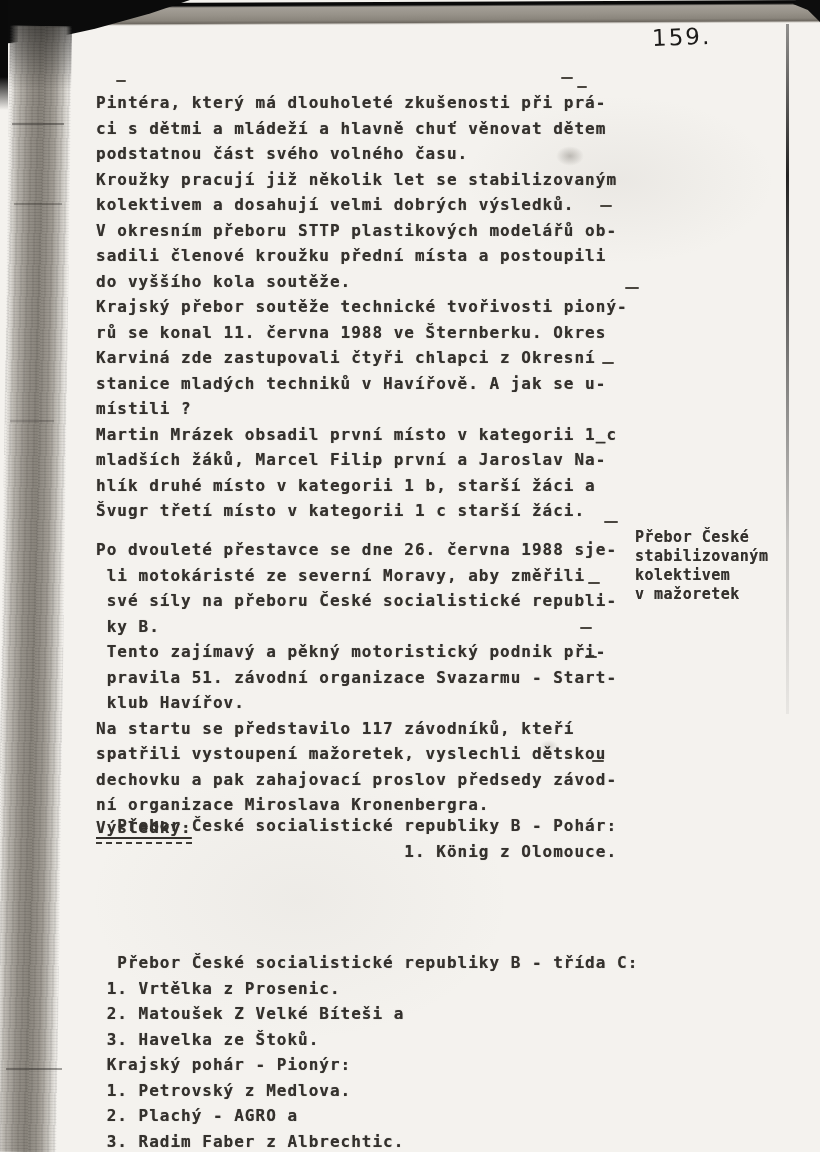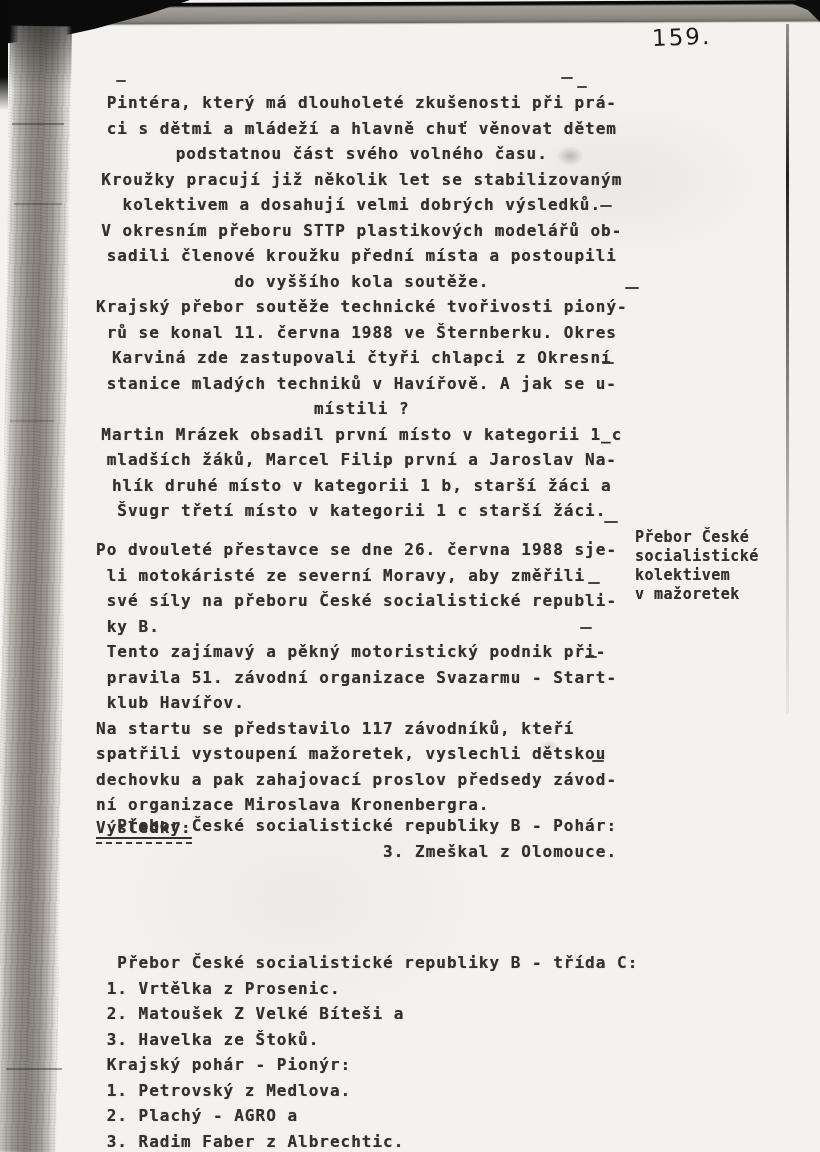--- a/index.html
+++ b/index.html
@@ -63,21 +63,21 @@
     position:absolute;left:652px;top:24px;
     font-family:"DejaVu Sans", sans-serif;font-size:23px;font-weight:500;
     color:#1d1c1a;letter-spacing:2px;transform:rotate(-2deg);
   }
   .text{
     position:absolute;left:96px;color:#34312d;
     font:700 16px/25.5px "DejaVu Sans Mono", monospace;
     letter-spacing:1px;white-space:pre;
     text-shadow:0 0 0.7px rgba(52,49,45,0.65);
   }
-  .sec1{top:90px;text-align:center;}
+  .sec1{top:90px;}
   .sec2{top:537px;}
   .heading{top:815px;}
   .heading .ul{
     display:inline-block;border-bottom:2px dashed #3d3a35;padding-bottom:1px;
     text-decoration:underline;text-decoration-thickness:1.5px;text-underline-offset:4px;
   }
   .block1{top:813px;text-align:right;}
   .block2{top:950px;}
   .margin-note{
     position:absolute;left:635px;top:528px;color:#34312d;
@@ -114,18 +114,18 @@
   <div class="tw-mark" style="left:588px;top:582px;"></div>
   <div class="tw-mark" style="left:580px;top:627px;"></div>
   <div class="tw-mark" style="left:585px;top:656px;"></div>
   <div class="tw-mark" style="left:592px;top:760px;"></div>
 
   <div class="pgnum">159.</div>
 
   <div class="text sec1"><div class="line">Pintéra, který má dlouholeté zkušenosti při prá-</div><div class="line">ci s dětmi a mládeží a hlavně chuť věnovat dětem</div><div class="line">podstatnou část svého volného času.</div><div class="line">Kroužky pracují již několik let se stabilizovaným</div><div class="line">kolektivem a dosahují velmi dobrých výsledků.</div><div class="line">V okresním přeboru STTP plastikových modelářů ob-</div><div class="line">sadili členové kroužku přední místa a postoupili</div><div class="line">do vyššího kola soutěže.</div><div class="line">Krajský přebor soutěže technické tvořivosti pioný-</div><div class="line">rů se konal 11. června 1988 ve Šternberku. Okres</div><div class="line">Karviná zde zastupovali čtyři chlapci z Okresní</div><div class="line">stanice mladých techniků v Havířově. A jak se u-</div><div class="line">místili ?</div><div class="line">Martin Mrázek obsadil první místo v kategorii 1_c</div><div class="line">mladších žáků, Marcel Filip první a Jaroslav Na-</div><div class="line">hlík druhé místo v kategorii 1 b, starší žáci a</div><div class="line">Švugr třetí místo v kategorii 1 c starší žáci.</div></div>
   <div class="text sec2"><div class="line">Po dvouleté přestavce se dne 26. června 1988 sje-</div><div class="line"> li motokáristé ze severní Moravy, aby změřili</div><div class="line"> své síly na přeboru České socialistické republi-</div><div class="line"> ky B.</div><div class="line"> Tento zajímavý a pěkný motoristický podnik při-</div><div class="line"> pravila 51. závodní organizace Svazarmu - Start-</div><div class="line"> klub Havířov.</div><div class="line">Na startu se představilo 117 závodníků, kteří</div><div class="line">spatřili vystoupení mažoretek, vyslechli dětskou</div><div class="line">dechovku a pak zahajovací proslov předsedy závod-</div><div class="line">ní organizace Miroslava Kronenbergra.</div></div>
   <div class="text heading"><span class="ul">Výsledky:</span></div>
-  <div class="text block1"><div class="line">  Přebor České socialistické republiky B - Pohár:</div><div class="line">3. Zmeškal z Olomouce.</div></div>
+  <div class="text block1"><div class="line">  Přebor České socialistické republiky B - Pohár:</div><div class="line">1. König z Olomouce.</div></div>
   <div class="text block2"><div class="line">  Přebor České socialistické republiky B - třída C:</div><div class="line"> 1. Vrtělka z Prosenic.</div><div class="line"> 2. Matoušek Z Velké Bíteši a</div><div class="line"> 3. Havelka ze Štoků.</div><div class="line"> Krajský pohár - Pionýr:</div><div class="line"> 1. Petrovský z Medlova.</div><div class="line"> 2. Plachý - AGRO a</div><div class="line"> 3. Radim Faber z Albrechtic.</div></div>
 
-  <div class="margin-note"><div class="line">Přebor České</div><div class="line">socialistické</div><div class="line">kolektivem</div><div class="line">v mažoretek</div></div>
+  <div class="margin-note"><div class="line">Přebor České</div><div class="line">stabilizovaným</div><div class="line">kolektivem</div><div class="line">v mažoretek</div></div>
 
 </div>
 
 </body></html>

